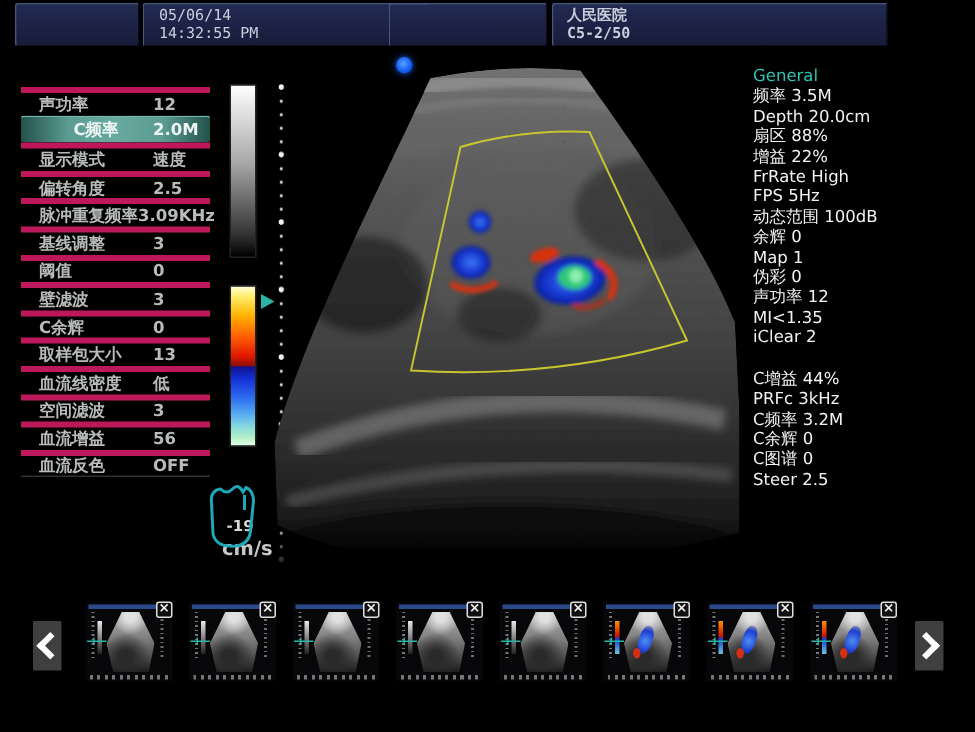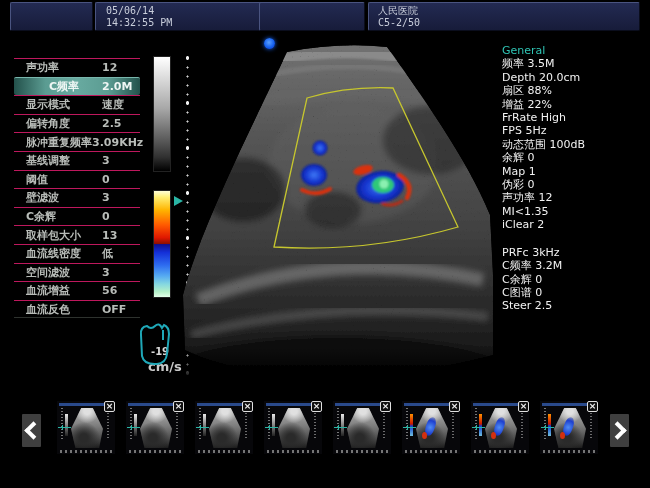--- a/index.html
+++ b/index.html
@@ -5,26 +5,26 @@
   html,body{margin:0;padding:0;background:#000;}
   #screen{position:relative;width:650px;height:488px;background:#000;overflow:hidden;
           font-family:"DejaVu Sans","Liberation Sans",sans-serif;}
 
   
   .tpanel{position:absolute;top:2px;height:29px;background:linear-gradient(180deg,#232a52,#171c3a);
           border:1px solid;border-color:#4a5480 #0a0d1c #0a0d1c #4a5480;border-radius:2px;box-sizing:border-box;}
   #panel-blank{left:10px;width:83px;}
   #panel-datetime{left:95px;width:191px;padding:2px 0 0 10px;}
   #panel-mid{left:259px;width:106px;}
-  #panel-hospital{left:368px;width:272px;padding:2px 0 0 9px;}
+  #panel-hospital{left:368px;width:224px;padding:2px 0 0 9px;font-weight:bold;}
   .tline{font-family:"DejaVu Sans Mono","Liberation Mono",monospace;font-size:10px;line-height:12px;color:#c9cedb;}
 
   
   #sidebar{position:absolute;left:14px;top:58px;width:126px;}
-  .srow{position:relative;height:18.6px;border-top:1px solid #be185d;display:flex;align-items:center;box-sizing:border-box;}
+  .srow{position:relative;height:18.6px;border-top:4px solid #be185d;display:flex;align-items:center;box-sizing:border-box;}
   .srow:last-child{border-bottom:1px solid #2e322e;}
   .slabel{margin-left:12px;width:76px;font-size:11px;font-weight:bold;color:#b8bcb8;white-space:nowrap;}
   .svalue{font-size:11px;font-weight:bold;color:#b8bcb8;white-space:nowrap;}
   .srow.highlight{background:linear-gradient(90deg,#23514b,#5b9c92 25%,#68aaa0 50%,#5b9c92 75%,#23514b);
                   border-top:1px solid #79b7ad;border-radius:2px;}
   .srow.highlight .slabel,.srow.highlight .svalue{color:#eef6f4;text-align:center;}
 
   
   #graybar{position:absolute;left:153px;top:56px;width:16px;height:114px;
            background:linear-gradient(180deg,#ffffff,#a8a8a8 45%,#303030 88%,#000);border:1px solid #222;}
@@ -292,20 +292,21 @@
       <div class="iline">伪彩 0</div>
 
       <div class="iline">声功率 12</div>
 
       <div class="iline">MI&lt;1.35</div>
 
       <div class="iline">iClear 2</div>
 
       <div class="iline spacer"></div>
 
+      <div class="iline">C增益 44%</div>
 
       <div class="iline">PRFc 3kHz</div>
 
       <div class="iline">C频率 3.2M</div>
 
 
       <div class="iline">C余辉 0</div>
 
       <div class="iline">C图谱 0</div>
 

